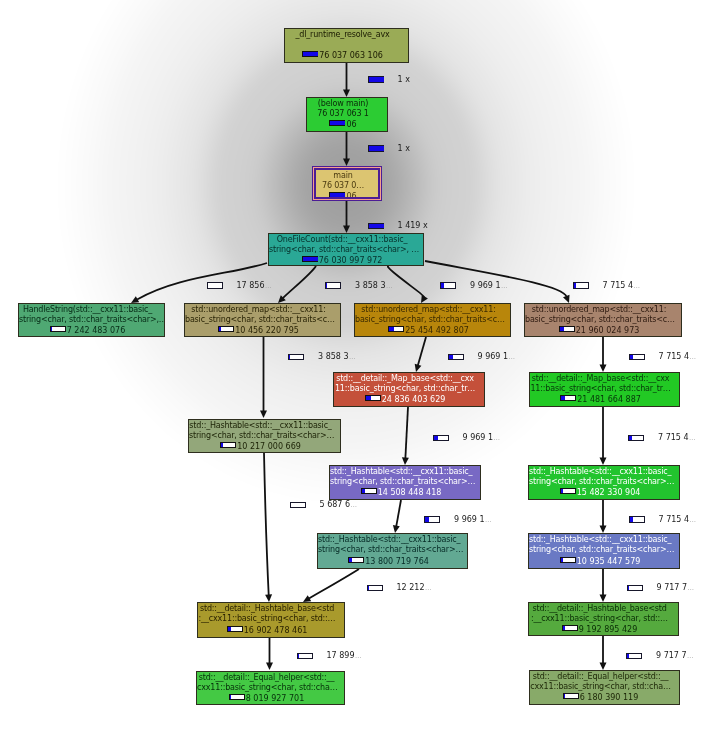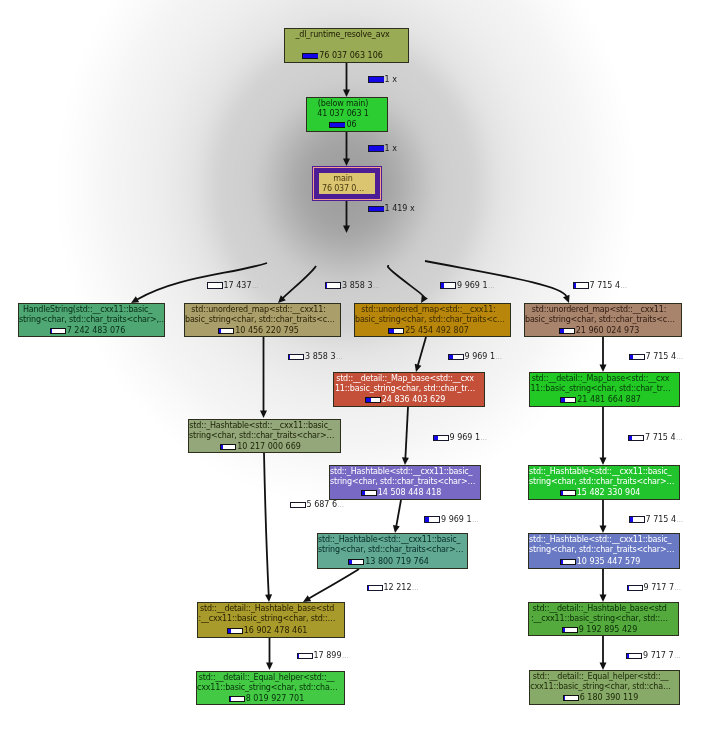--- a/index.html
+++ b/index.html
@@ -11,32 +11,32 @@
      rgba(0,0,0,0.390) 0%, rgba(0,0,0,0.360) 13%, rgba(0,0,0,0.325) 18%,
      rgba(0,0,0,0.285) 22%, rgba(0,0,0,0.240) 27%, rgba(0,0,0,0.200) 31%,
      rgba(0,0,0,0.184) 37%, rgba(0,0,0,0.178) 44%, rgba(0,0,0,0.140) 48%,
      rgba(0,0,0,0.104) 53%, rgba(0,0,0,0.090) 58%, rgba(0,0,0,0.070) 64%,
      rgba(0,0,0,0.055) 72%, rgba(0,0,0,0.040) 82%, rgba(0,0,0,0.022) 88%,
      rgba(0,0,0,0.010) 94%, rgba(0,0,0,0.000) 100%);}
 svg#edges{position:absolute;left:0;top:0;width:704px;height:735px;}
 .node{position:absolute;box-sizing:border-box;border:1px solid #2e2e1e;
       text-align:center;overflow:hidden;display:flex;flex-direction:column;
       justify-content:space-between;padding:1px 8px 1px 0;}
-.node.sel{border:7px solid #4c1d95;outline:1px solid #f5a08c;outline-offset:-2px;}
+.node.sel{border:4px solid #4c1d95;outline:1px solid #f5a08c;outline-offset:-2px;}
 .nl{font-size:8px;line-height:10.4px;white-space:nowrap;height:10.4px;letter-spacing:-0.18px;}
 .cr{line-height:10.4px;height:10.4px;white-space:nowrap;display:flex;
-    align-items:center;justify-content:center;font-size:8px;}
+    align-items:flex-start;justify-content:center;font-size:8px;}
 .bar{display:inline-block;width:16px;height:6.5px;box-sizing:border-box;
      border:1px solid #111;background:#fff;position:relative;flex:0 0 auto;}
 .bar span{position:absolute;left:0;top:0;bottom:0;background:#1307e8;display:block;}
 .ct{margin-left:1px;font-size:8px;}
 .elab{position:absolute;white-space:nowrap;color:#1b1b1b;display:flex;
       align-items:center;font-size:8px;line-height:8px;}
 .elab .bar{border-color:#17172b;}
-.el-t{margin-left:1px;}
+.el-t{margin-left:14px;}
 .eld{color:#9a9a9a;font-size:6.5px;margin-left:0.5px;}
 </style>
 </head>
 <body>
 
 <div id="canvas">
 <div id="glow"></div>
 <svg id="edges" viewBox="0 0 704 735">
 <path d="M 346.5 63.0 L 346.5 90.0" fill="none" stroke="#111" stroke-width="1.8"></path>
 <path d="M 346.5 97.0 L 343.0 89.5 L 350.0 89.5 Z" fill="#111" stroke="none"></path>
@@ -85,41 +85,53 @@
       <div class="cr">
         <span class="bar">
           <span style="width:15.0px"></span>
         </span>
         <span class="ct">76 037 063 106</span>
       </div>
     </div>
 <div class="node" style="left:306px;top:97px;width:82px;height:35px;background:#2ccc33;color:#0a2a0a;">
       <div>
         <div class="nl">(below main)</div>
-        <div class="nl">41 037 063 1</div>
+        <div class="nl">76 037 063 1</div>
       </div>
       <div class="cr">
         <span class="bar">
           <span style="width:15.0px"></span>
         </span>
         <span class="ct">06</span>
       </div>
     </div>
 <div class="node sel" style="left:312px;top:166px;width:70px;height:35px;background:#dcc571;color:#4a3a10;">
       <div>
         <div class="nl">main</div>
         <div class="nl">76 037 0…</div>
       </div>
       <div class="cr">
         <span class="bar">
           <span style="width:15.0px"></span>
         </span>
         <span class="ct">06</span>
       </div>
     </div>
+<div class="node" style="left:268px;top:233px;width:156px;height:33px;background:#2aa896;color:#06302b;">
+      <div>
+        <div class="nl">OneFileCount(std::__cxx11::basic_</div>
+        <div class="nl">string&lt;char, std::char_traits&lt;char&gt;, …</div>
+      </div>
+      <div class="cr">
+        <span class="bar">
+          <span style="width:15.0px"></span>
+        </span>
+        <span class="ct">76 030 997 972</span>
+      </div>
+    </div>
 <div class="node" style="left:18px;top:303px;width:147px;height:34px;background:#4fa873;color:#062b16;">
       <div>
         <div class="nl">HandleString(std::__cxx11::basic_</div>
         <div class="nl">string&lt;char, std::char_traits&lt;char&gt;,…</div>
       </div>
       <div class="cr">
         <span class="bar">
           <span style="width:1.43px"></span>
         </span>
         <span class="ct">7 242 483 076</span>
@@ -298,31 +310,31 @@
         <span style="width:15.0px"></span>
       </span>
       <span class="el-t">1 x</span>
     </div>
 <div class="elab" style="left:367.5px;top:144.5px;">
       <span class="bar">
         <span style="width:15.0px"></span>
       </span>
       <span class="el-t">1 x</span>
     </div>
-<div class="elab" style="left:367.5px;top:205px;">
+<div class="elab" style="left:367.5px;top:222px;">
       <span class="bar">
         <span style="width:15.0px"></span>
       </span>
       <span class="el-t">1 419 x</span>
     </div>
 <div class="elab" style="left:206.5px;top:281.5px;">
       <span class="bar">
         <span style="width:0.0px"></span>
       </span>
-      <span class="el-t">17 437</span>
+      <span class="el-t">17 856</span>
       <span class="eld">…</span>
     </div>
 <div class="elab" style="left:325px;top:281.5px;">
       <span class="bar">
         <span style="width:0.9px"></span>
       </span>
       <span class="el-t">3 858 3</span>
       <span class="eld">…</span>
     </div>
 <div class="elab" style="left:440px;top:281.5px;">

